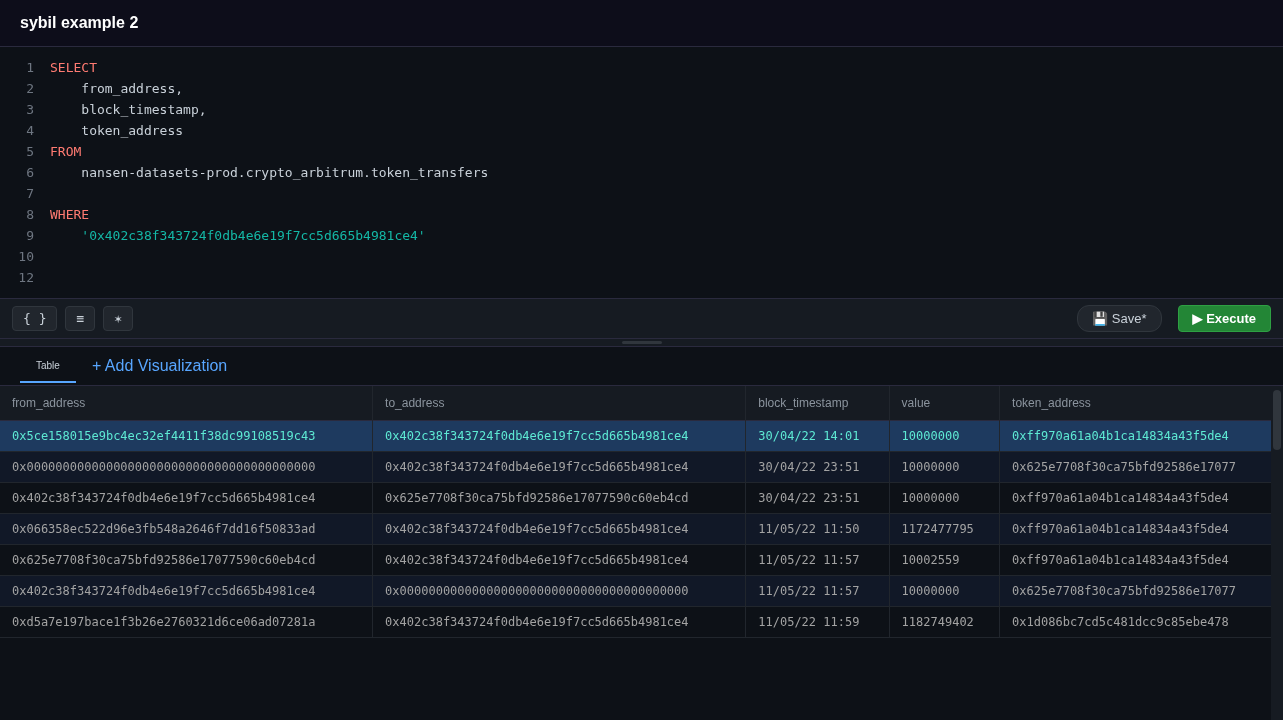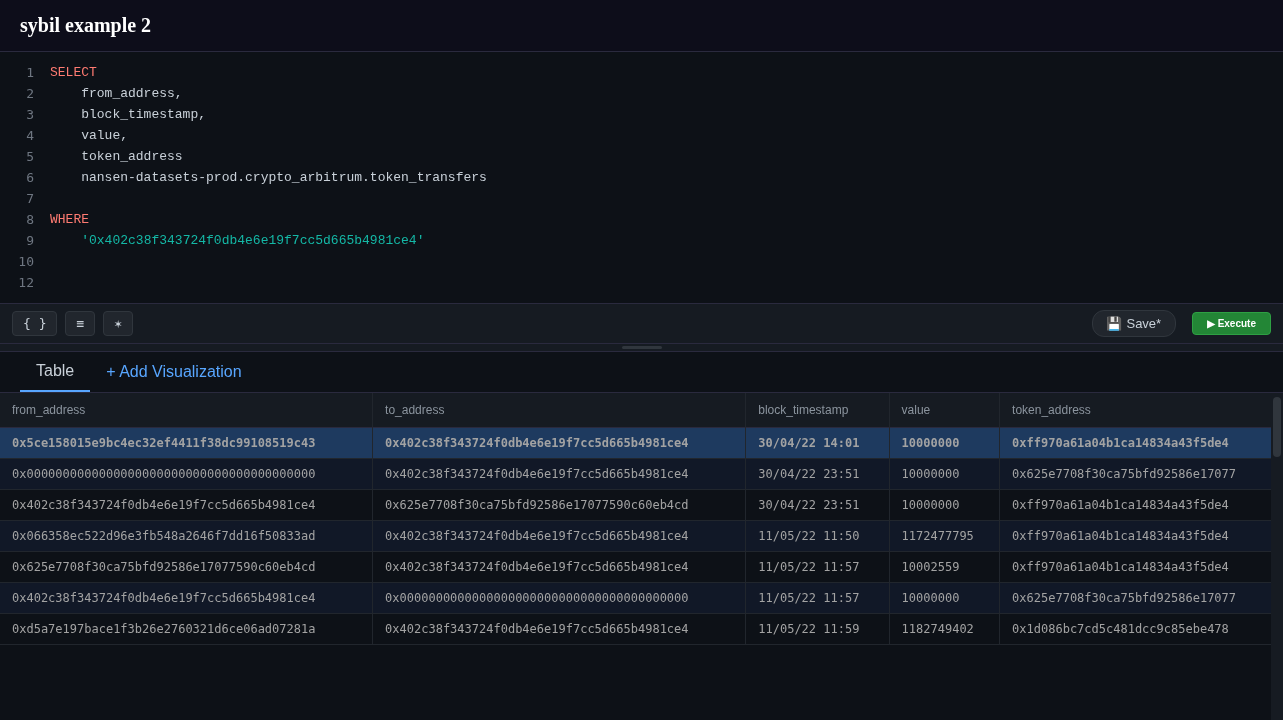--- a/index.html
+++ b/index.html
@@ -14,23 +14,23 @@
     }
 
     
     .header {
       background: #0d0d1a;
       padding: 14px 20px;
       border-bottom: 1px solid #2a2a3e;
     }
     .header-title {
       color: #ffffff;
-      font-size: 20px;
+      font-size: 16px;
       font-weight: bold;
-      font-family: Liberation Serif, serif;
+      font-family: Liberation Sans, sans-serif;
     }
 
     
     .editor-area {
       background: #0d1117;
       border-bottom: 1px solid #2a2a3e;
       position: relative;
     }
 
     .code-block {
@@ -51,21 +51,20 @@
     }
 
     .code-content {
       flex: 1;
       overflow: hidden;
     }
 
     .code-line {
       line-height: 21px;
       white-space: pre;
-      font-family: Liberation Mono, monospace;
     }
 
     .kw { color: #ff7b72; }
     .str { color: #14b8a6; }
 
     
     .toolbar {
       background: #161b22;
       display: flex;
       align-items: center;
@@ -100,21 +99,21 @@
       margin-right: 8px;
     }
 
     .execute-btn {
       background: #238636;
       border: 1px solid #2ea043;
       color: #ffffff;
       padding: 5px 14px;
       border-radius: 4px;
       cursor: pointer;
-      font-size: 10px;
+      font-size: 13px;
       font-weight: bold;
       text-align: center;
     }
 
     
     .drag-handle {
       height: 8px;
       background: #161b22;
       display: flex;
       align-items: center;
@@ -148,21 +147,21 @@
       background: #0d1117;
       gap: 0;
     }
 
     .tab {
       padding: 10px 16px;
       cursor: pointer;
       color: #8b949e;
       border-bottom: 2px solid transparent;
       font-family: sans-serif;
-      font-size: 16px;
+      font-size: 10px;
     }
 
     .tab.active {
       color: #c9d1d9;
       border-bottom: 2px solid #58a6ff;
     }
 
     .add-viz {
       color: #58a6ff;
       cursor: pointer;
@@ -223,22 +222,21 @@
       white-space: nowrap;
       overflow: hidden;
       text-overflow: ellipsis;
       max-width: 400px;
       border-right: 1px solid #21262d;
       font-size: 12px;
     }
 
     .cell-highlight {
       background: #1e3a5f;
-      color: #a3a3a3;
-      font-weight: bold;
+      color: #5eead4;
     }
 
     
     .scrollbar-area {
       position: absolute;
       right: 0;
       top: 0;
       width: 12px;
       height: 100%;
       background: #161b22;
@@ -272,22 +270,22 @@
       <div>7</div>
       <div>8</div>
       <div>9</div>
       <div>10</div>
       <div>12</div>
     </div>
     <div class="code-content">
       <div class="code-line"><span class="kw">SELECT</span></div>
       <div class="code-line">    from_address,</div>
       <div class="code-line">    block_timestamp,</div>
-      <div class="code-line">    value,</div>
       <div class="code-line">    token_address</div>
+      <div class="code-line"><span class="kw">FROM</span></div>
       <div class="code-line">    nansen-datasets-prod.crypto_arbitrum.token_transfers</div>
       <div class="code-line">&nbsp;</div>
       <div class="code-line"><span class="kw">WHERE</span></div>
       <div class="code-line">    <span class="str">'0x402c38f343724f0db4e6e19f7cc5d665b4981ce4'</span></div>
     </div>
   </div>
 </div>
 
 <div class="toolbar">
   <button class="toolbar-btn">{ }</button>

